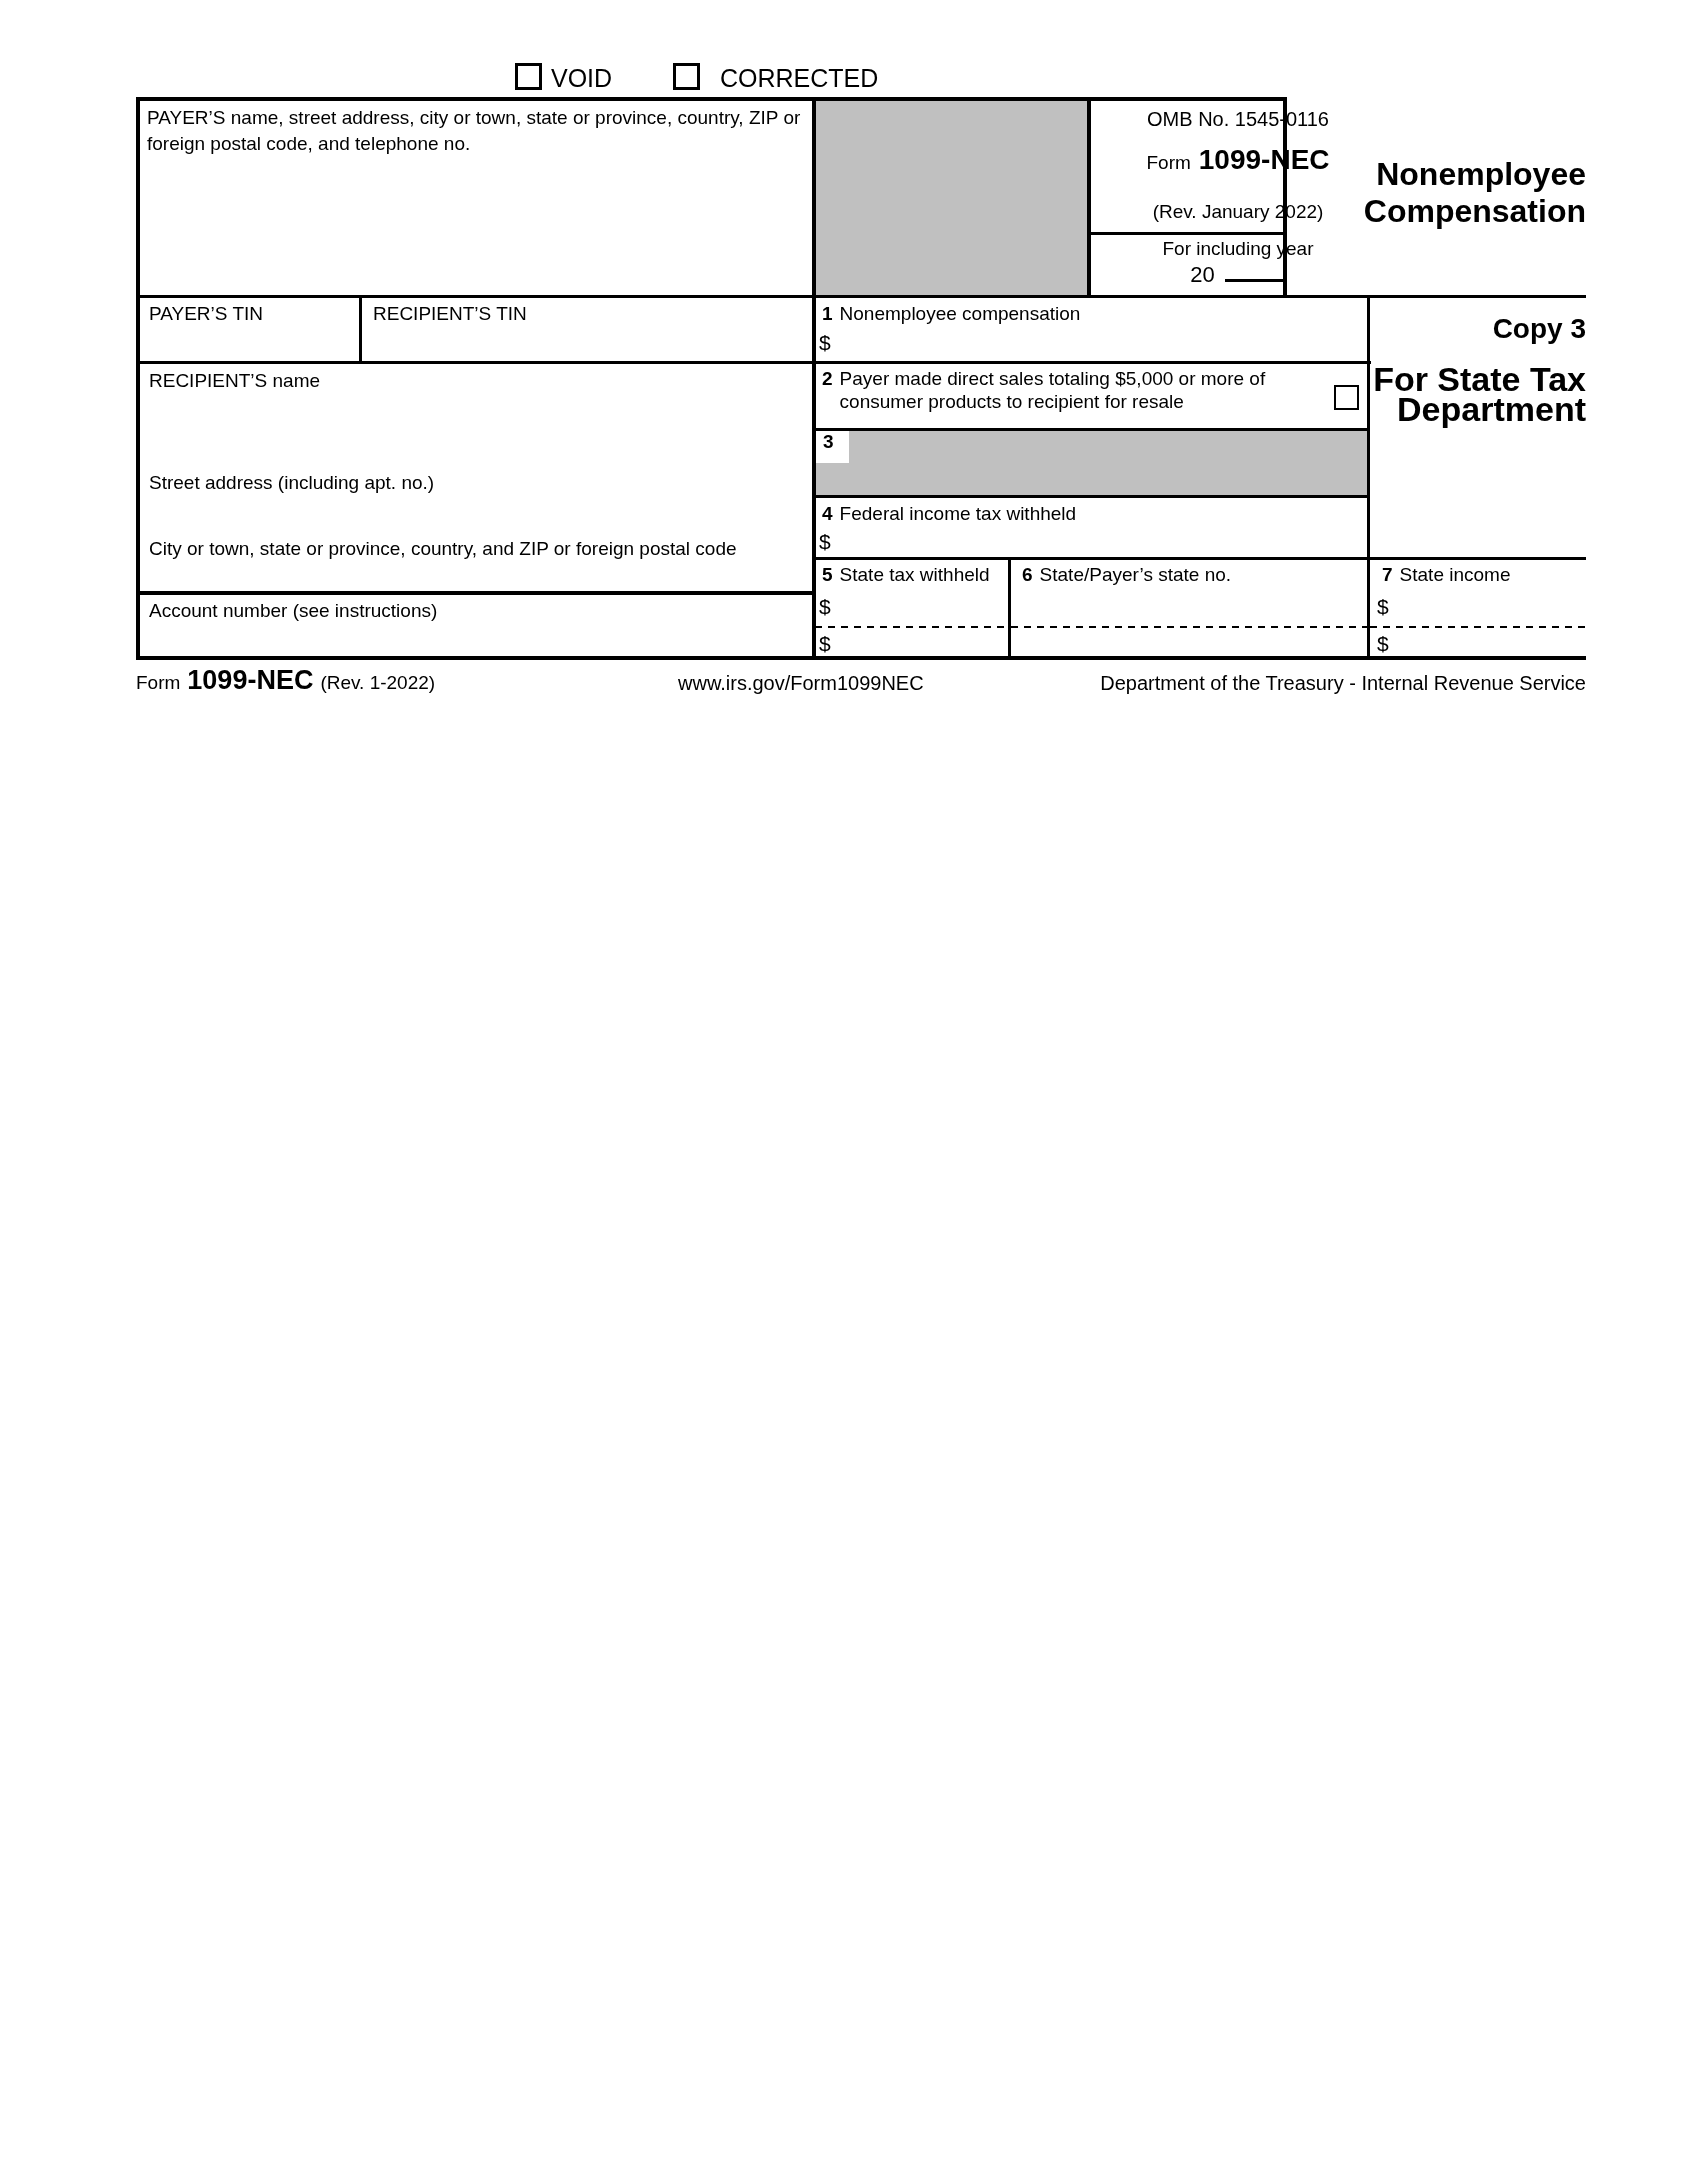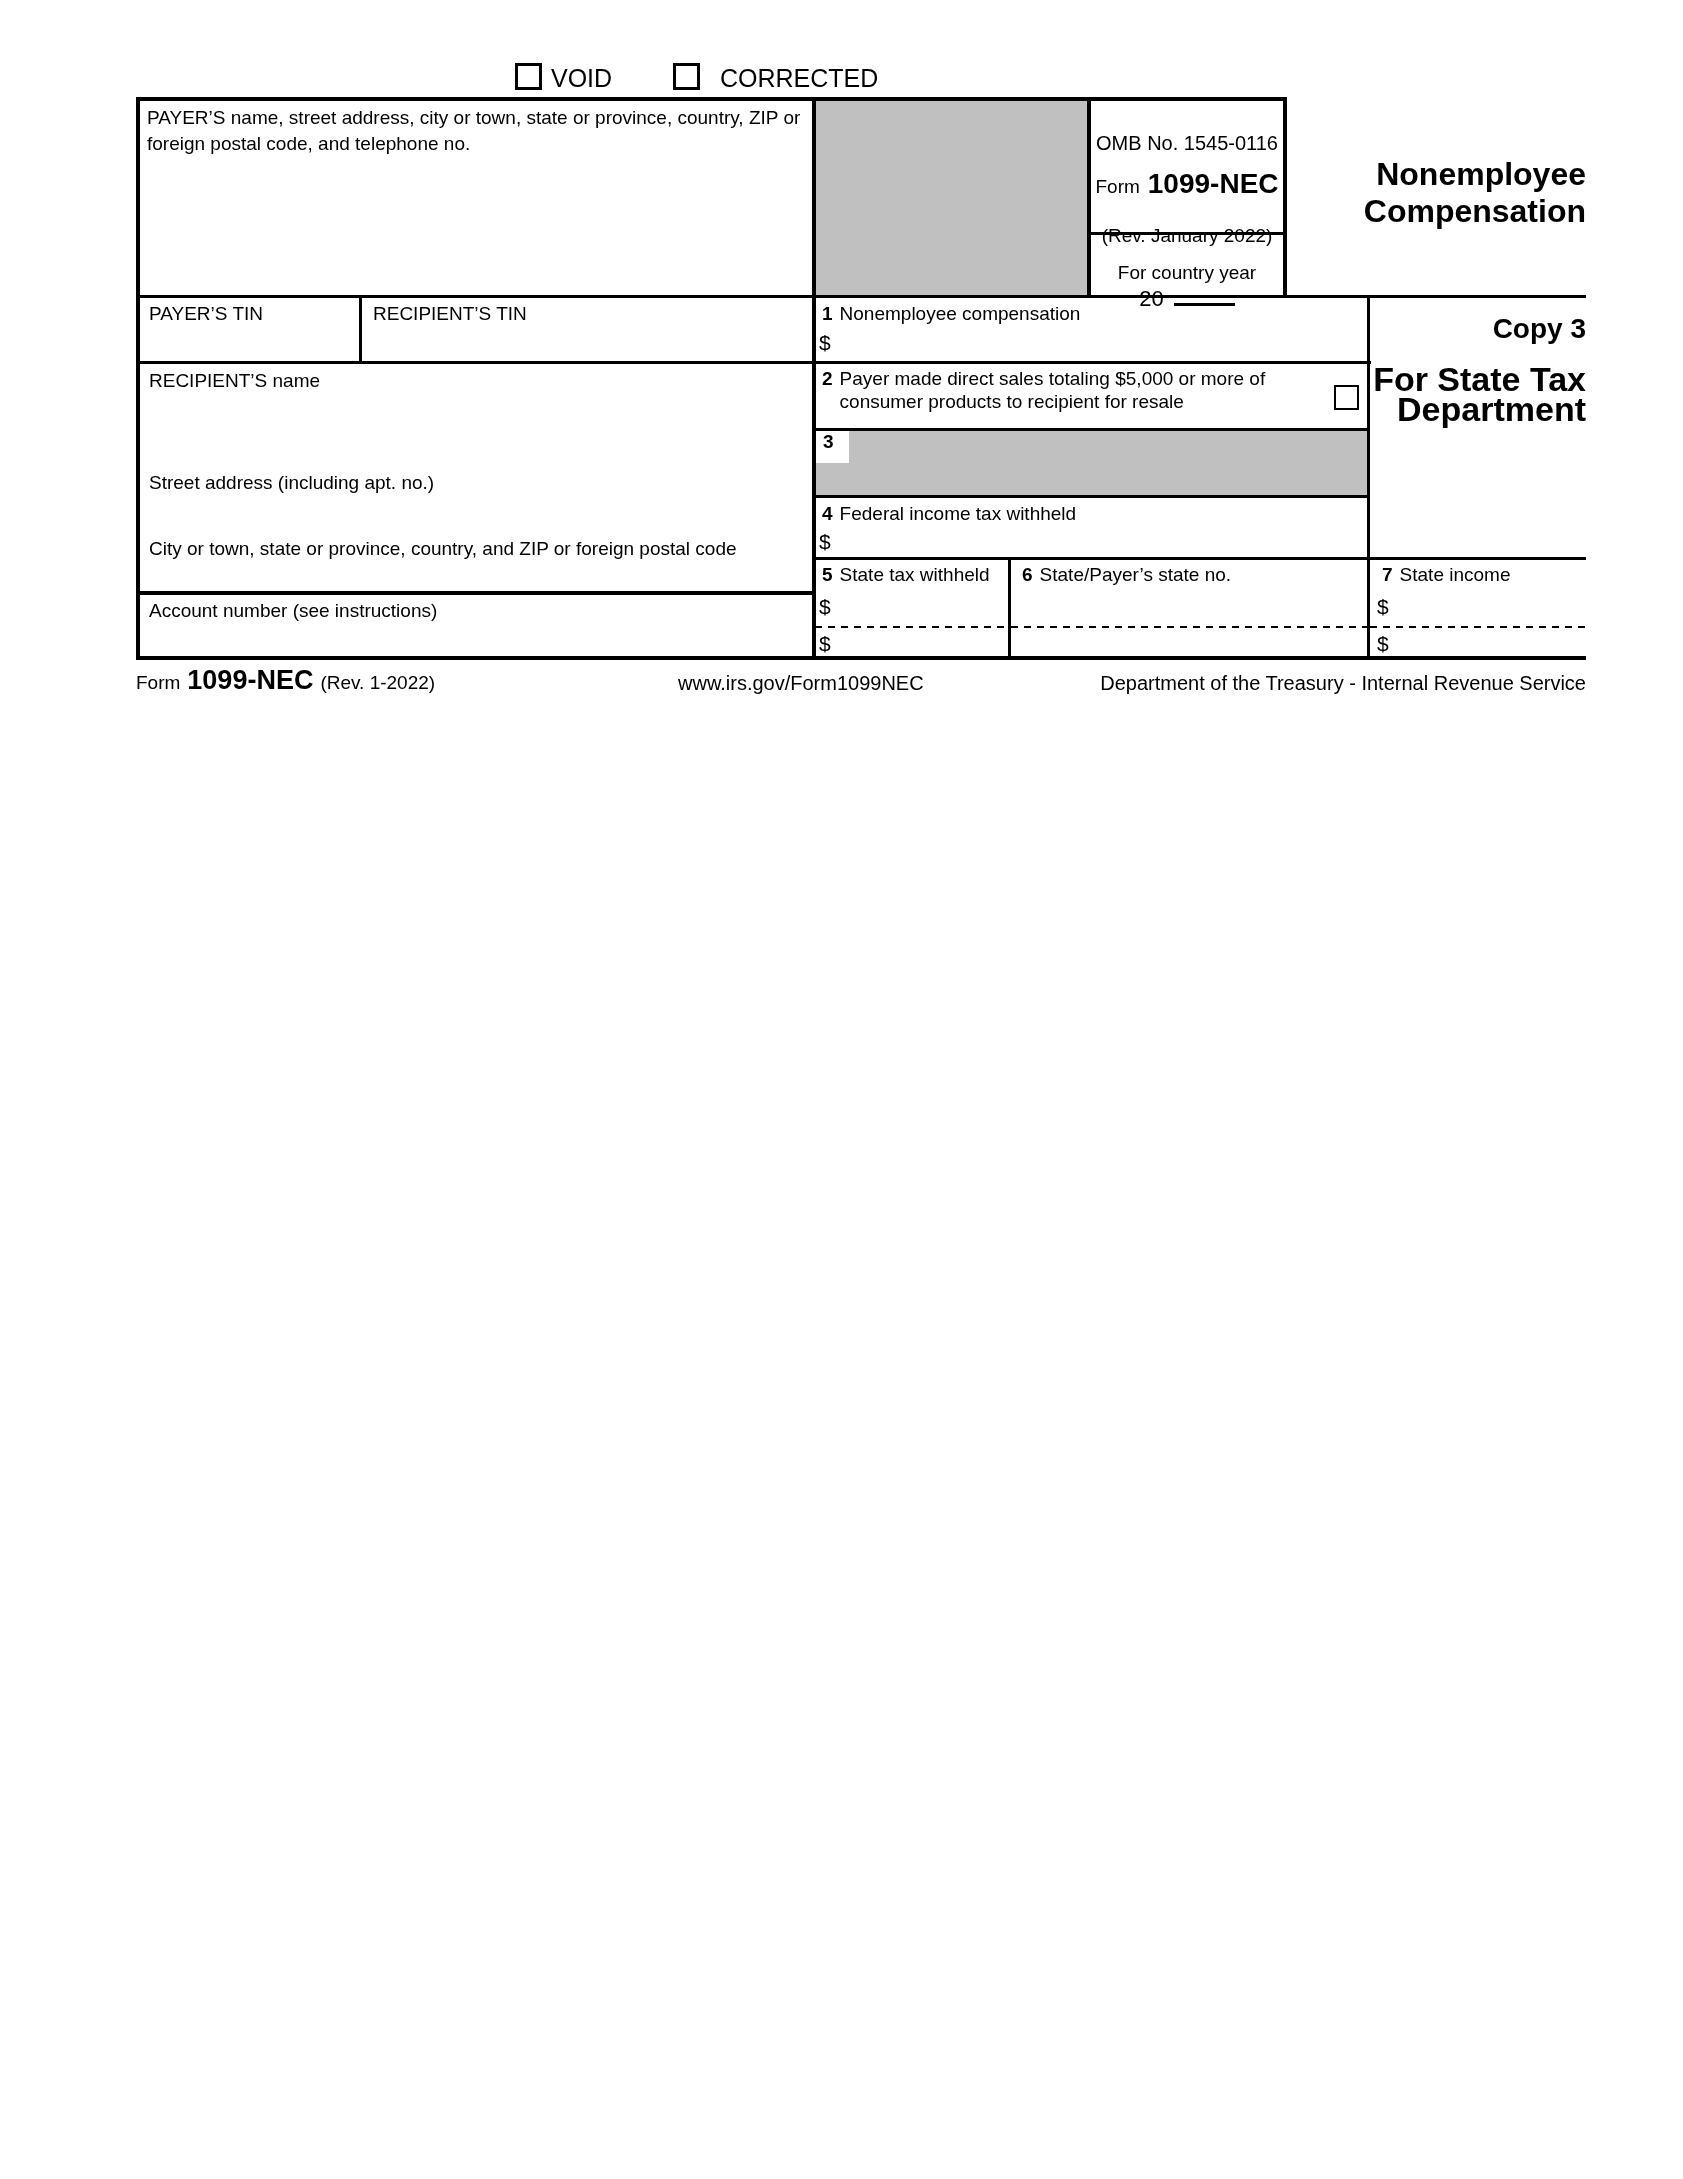--- a/index.html
+++ b/index.html
@@ -16,21 +16,21 @@
   .wrap{white-space:normal;}
   .cap{font-size:25px;}
   .lbl-row{position:absolute;display:flex;gap:7px;font-size:19px;line-height:1.2;}
   .lbl-row b{flex:0 0 auto;}
   .dollar{position:absolute;font-size:21px;}
   .center{text-align:center;}
   .right{text-align:right;}
   .title{position:absolute;font-size:32px;font-weight:bold;line-height:1.16;text-align:right;}
   .copy1{position:absolute;font-size:28px;font-weight:bold;}
   .copysub{position:absolute;font-size:34px;font-weight:bold;}
-  .ombbox-text{left:1087px;width:200px;margin-top:24px;}
+  .ombbox-text{left:1138px;width:200px;}
   .formline{position:absolute;display:flex;align-items:baseline;justify-content:center;gap:8px;}
   .big-num{font-size:28px;font-weight:bold;}
   .yearline{position:absolute;display:flex;align-items:baseline;justify-content:center;gap:10px;font-size:22px;}
   .blank{display:inline-block;width:61px;border-bottom:3px solid #000;height:20px;}
   .dashed{position:absolute;height:2px;
     background:repeating-linear-gradient(90deg,#000 0 7px,transparent 7px 13px);}
   .footer{position:absolute;display:flex;align-items:baseline;gap:7px;font-size:19px;}
   .footer .big-num{font-size:27px;}
   .field{position:absolute;}
   .num3box{position:absolute;background:#fff;width:34px;height:32px;
@@ -74,21 +74,21 @@
 
   <div class="t wrap" style="left:147px;top:105px;width:661px;line-height:1.38;">PAYER’S name, street address, city or town, state or province, country, ZIP or foreign postal code, and telephone no.</div>
   <div class="field" style="left:140px;top:158px;width:663px;height:129px;"></div>
 
   <div class="t center ombbox-text" style="top:107px;font-size:20px;">OMB No. 1545-0116</div>
   <div class="formline ombbox-text" style="top:144px;">
     <span style="font-size:19px;">Form</span>
     <span class="big-num">1099-NEC</span>
   </div>
   <div class="t center ombbox-text" style="top:201px;">(Rev. January 2022)</div>
-  <div class="t center ombbox-text" style="top:238px;">For country year</div>
+  <div class="t center ombbox-text" style="top:238px;">For including year</div>
   <div class="yearline ombbox-text" style="top:259px;">
     <span>20</span>
     <span class="blank"></span>
   </div>
 
   <div class="title" style="right:97px;top:156px;">
     <div>Nonemployee</div>
     <div>Compensation</div>
   </div>
 

